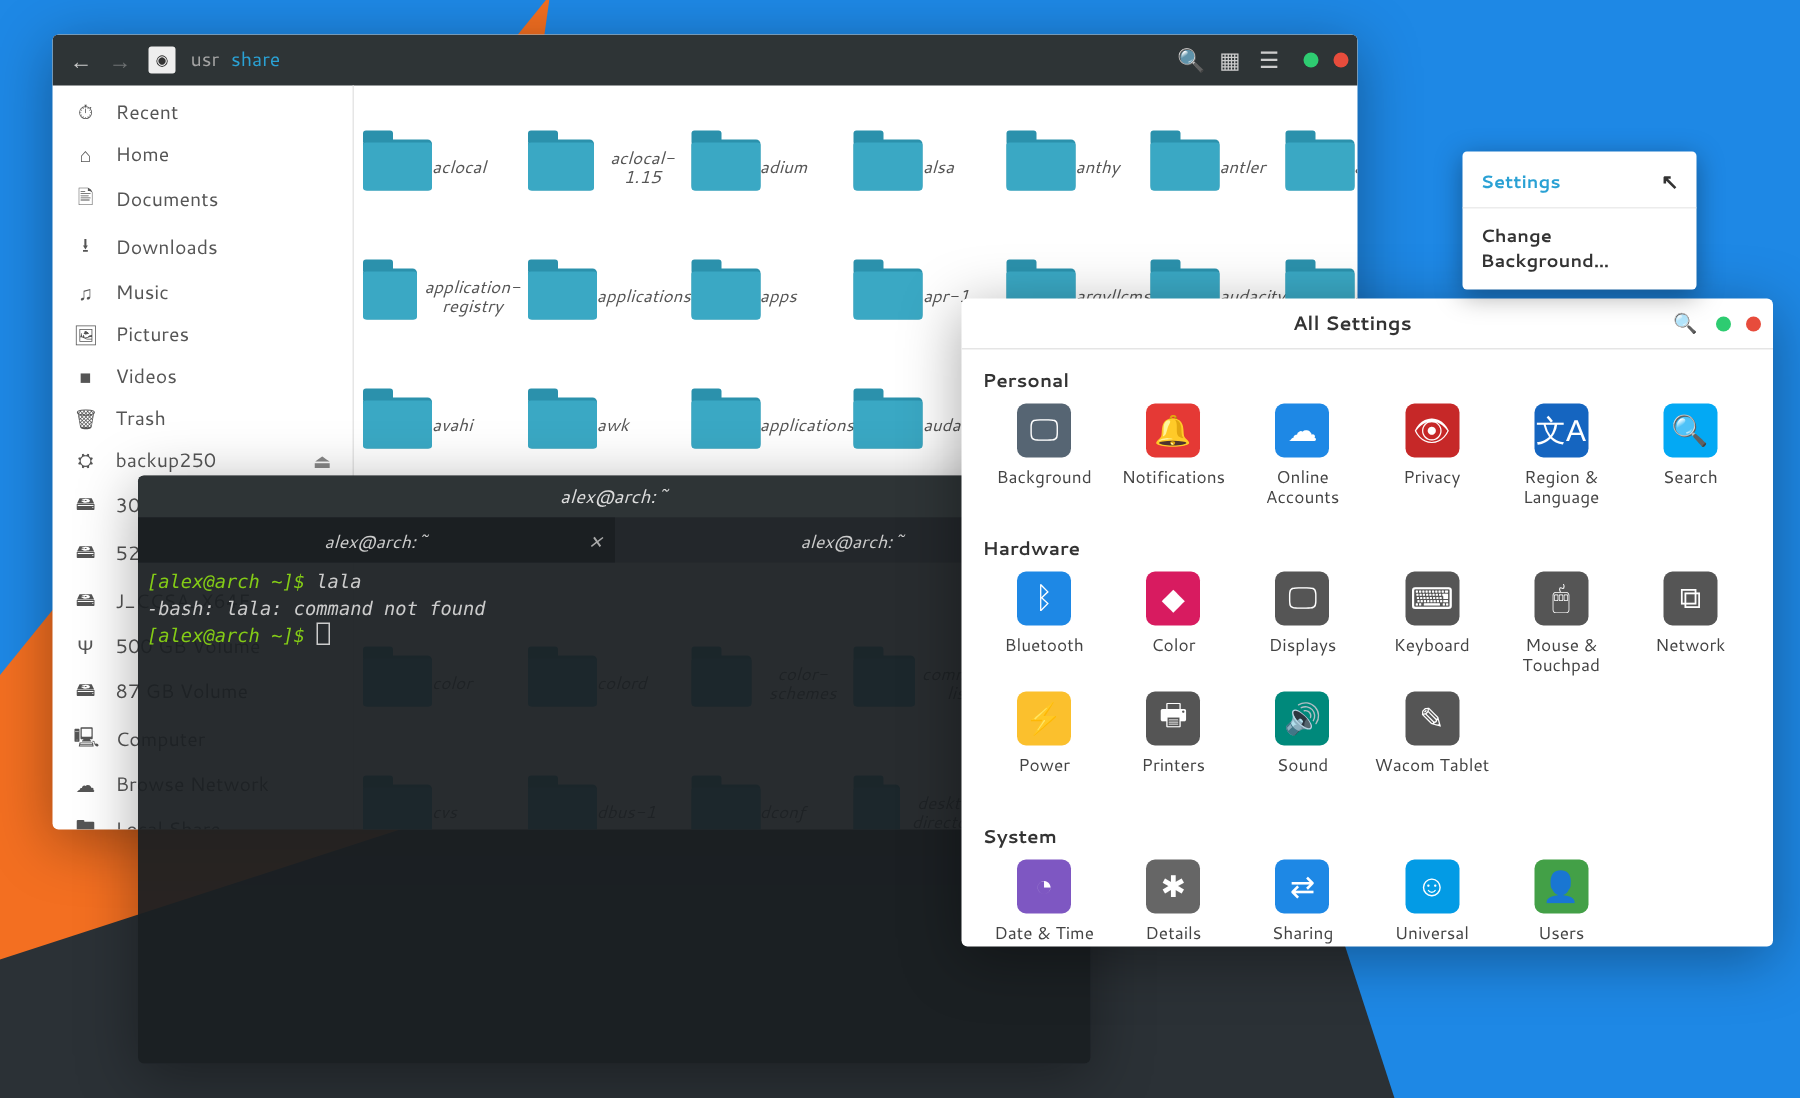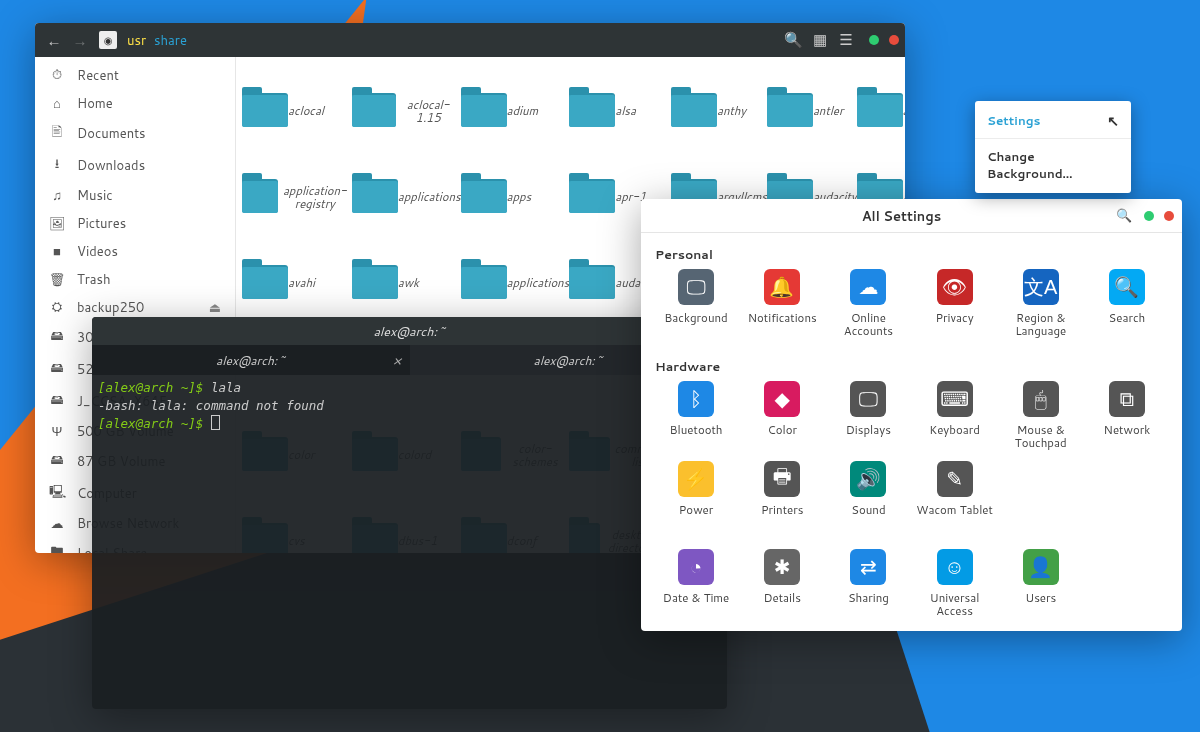--- a/index.html
+++ b/index.html
@@ -5,21 +5,21 @@
   html,body{margin:0;padding:0;width:1200px;height:732px;overflow:hidden;font-family:"Cantarell","Segoe UI",sans-serif;font-size:13px;color:#333;}
   body{background:#1e88e5;position:relative;}
   .bg-tri{position:absolute;left:-300px;top:-50px;width:0;height:0;border-left:600px solid transparent;border-right:0 solid transparent;border-bottom:1000px solid #f36f21;transform:rotate(8deg);}
   .bg-dark{position:absolute;left:-100px;top:520px;width:1000px;height:400px;background:#2b3136;transform:rotate(-18deg);}
   .window{position:absolute;background:#fff;border-radius:4px;box-shadow:0 8px 40px rgba(0,0,0,.35);overflow:hidden;}
   
   #fm{left:35px;top:23px;width:870px;height:530px;display:flex;flex-direction:column;}
   #fm .titlebar{background:#2e3436;color:#bbb;height:34px;display:flex;align-items:center;padding:0 6px;flex-shrink:0;}
   #fm .titlebar .navbtn{width:26px;height:26px;display:flex;align-items:center;justify-content:center;color:#ccc;font-size:15px;border-radius:3px;}
   #fm .titlebar .disk{width:18px;height:18px;background:#eee;border-radius:2px;margin:0 6px;display:flex;align-items:center;justify-content:center;color:#333;font-size:10px;}
-  #fm .titlebar .crumb{margin:0 4px;color:#fde047;}
+  #fm .titlebar .crumb{margin:0 4px;color:#a3a3a3;}
   #fm .titlebar .crumb.active{color:#2aa1d4;}
   #fm .titlebar .spacer{flex:1;}
   #fm .titlebar .wbtn{width:10px;height:10px;border-radius:50%;margin-left:10px;}
   #fm .body{flex:1;display:flex;min-height:0;}
   #fm .sidebar{width:200px;border-right:1px solid #e6e6e6;overflow:hidden;padding:4px 0;}
   .sb-item{display:flex;align-items:center;padding:5px 14px;color:#555;gap:12px;}
   .sb-item .ico{width:16px;text-align:center;color:#555;}
   .sb-item .eject{margin-left:auto;color:#888;}
   #fm .files{flex:1;overflow:hidden;padding:12px 6px 0 6px;}
   .fgrid{display:grid;grid-template-columns:repeat(8,1fr);gap:8px 0;}
@@ -390,20 +390,21 @@
             <div class="sic u" style="background:#00897b">🔊</div>
             <div class="slbl">Sound</div>
           </div>
           <div class="sitem">
             <div class="sic u" style="background:#555">✎</div>
             <div class="slbl">Wacom Tablet</div>
           </div>
         </div>
       </div>
       <div class="cat">
+        <h4>System</h4>
         <div class="sgrid">
           <div class="sitem">
             <div class="sic u" style="background:#7e57c2">◔</div>
             <div class="slbl">Date &amp; Time</div>
           </div>
           <div class="sitem">
             <div class="sic u" style="background:#666">✱</div>
             <div class="slbl">Details</div>
           </div>
           <div class="sitem">

